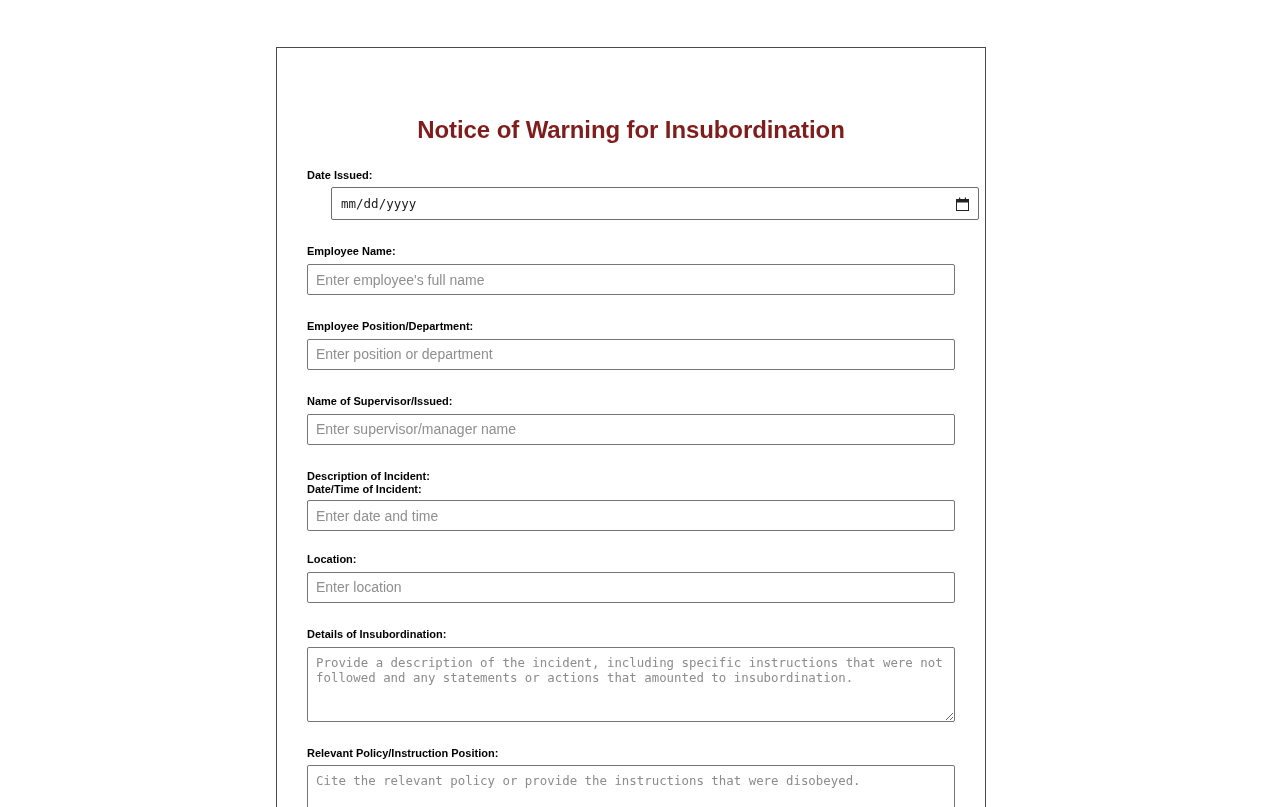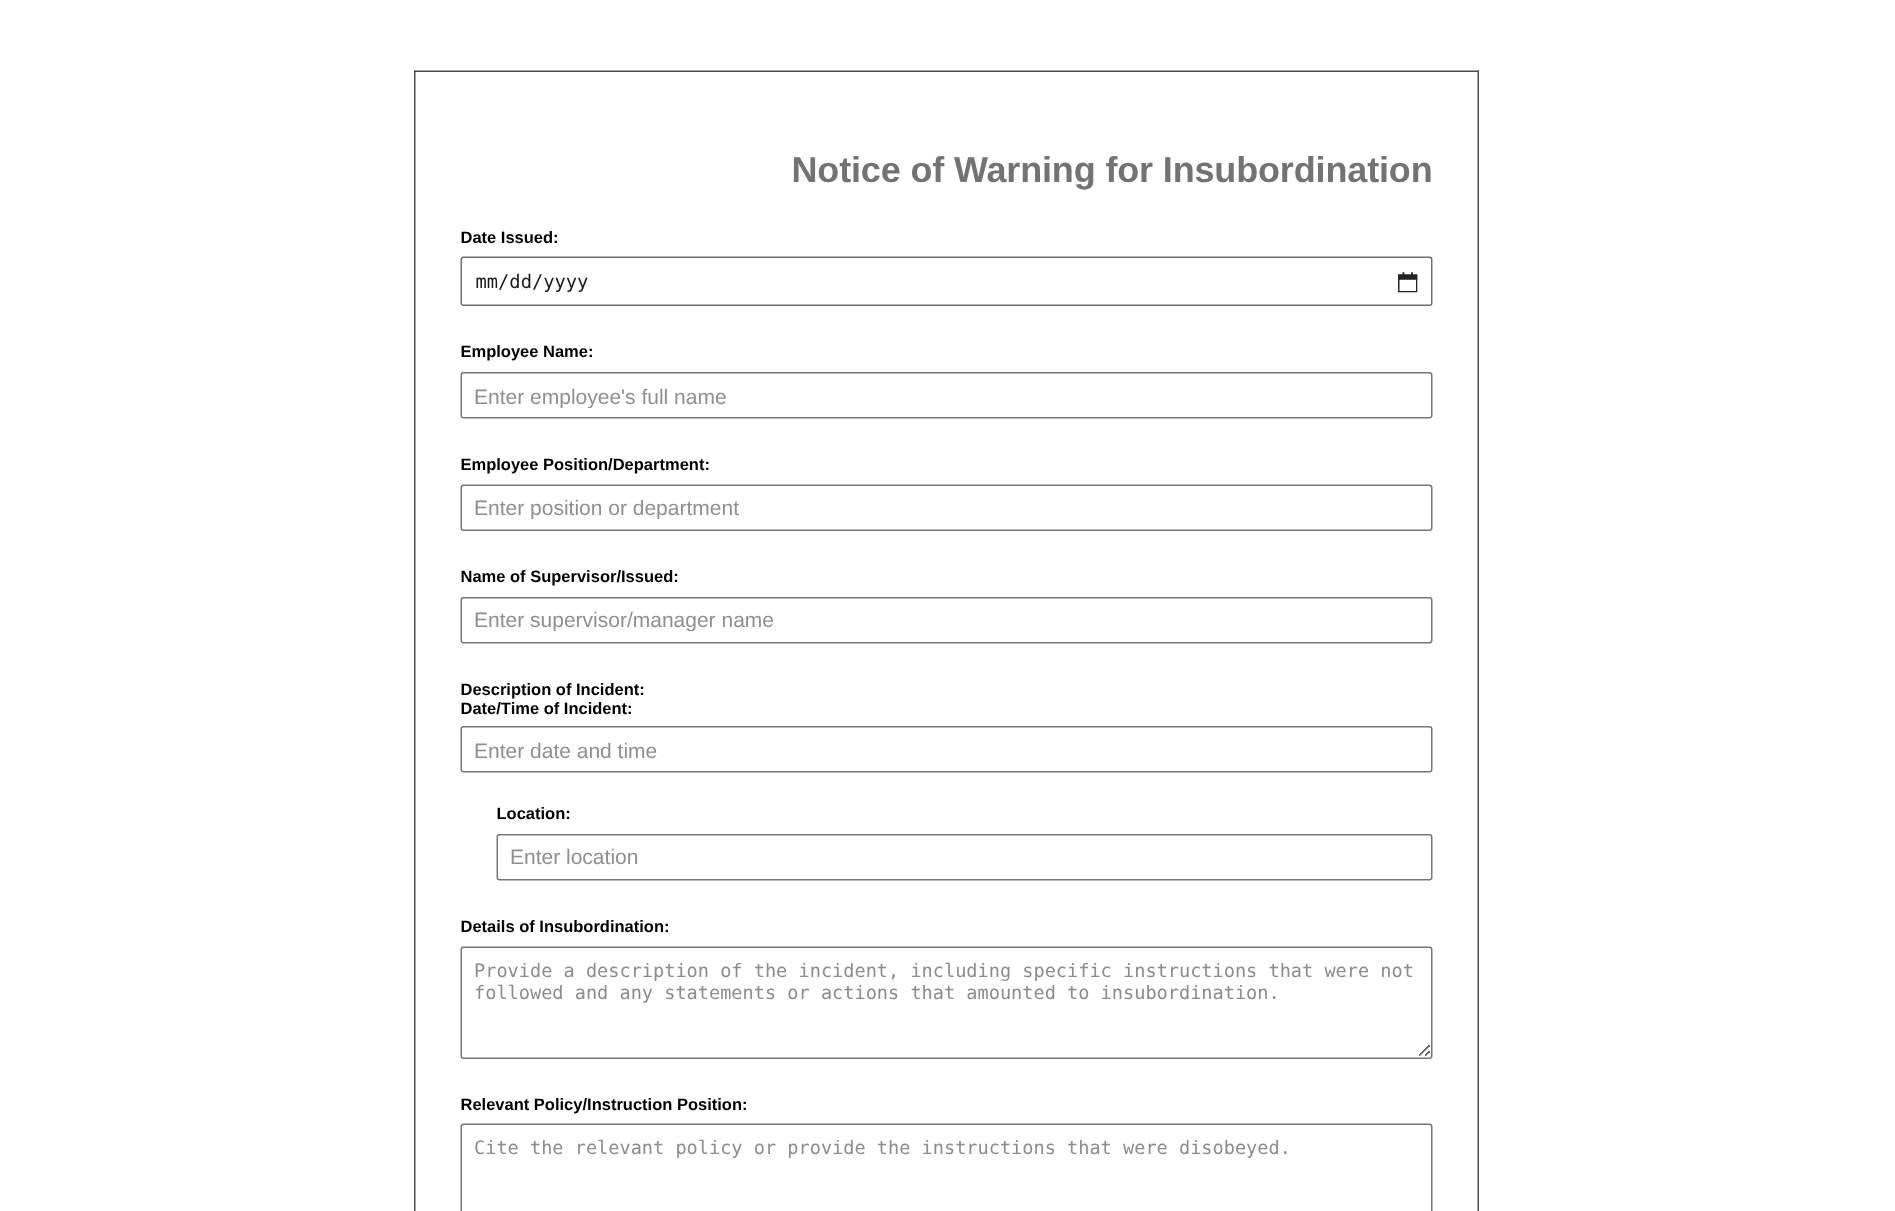--- a/index.html
+++ b/index.html
@@ -28,37 +28,36 @@
     box-sizing: border-box;
     overflow: hidden;
   }
 
   #form-body {
     padding: 0 30px;
   }
 
   
   #form-title {
-    margin: 0;
+    margin: 16px;
     padding-top: 52px;
     font-size: 24px;
     font-weight: bold;
-    text-align: right;
-    color: #737373;
+    text-align: center;
+    color: #7f1d1d;
     letter-spacing: -0.1px;
     line-height: 1.15;
   }
 
   
   .field-group {
     margin-top: 25px;
   }
   .field-group.tight {
     margin-top: 22px;
-    margin-left: 24px;
   }
 
   .field-label {
     display: block;
     font-size: 11px;
     font-weight: bold;
     color: #000000;
     line-height: 1.25;
     margin: 0 0 5px 0;
   }
@@ -94,20 +93,21 @@
     display: flex;
     align-items: center;
     justify-content: space-between;
     width: 100%;
     box-sizing: border-box;
     height: 33px;
     padding: 3px 9px;
     background: #ffffff;
     border: 1px solid #6e6e6e;
     border-radius: 2px;
+    margin-left: 24px;
   }
   .date-text {
     font-family: "DejaVu Sans Mono", monospace;
     font-size: 12.5px;
     color: #1a1a1a;
     letter-spacing: 0px;
     white-space: pre;
   }
   .calendar-icon {
     width: 13px;

